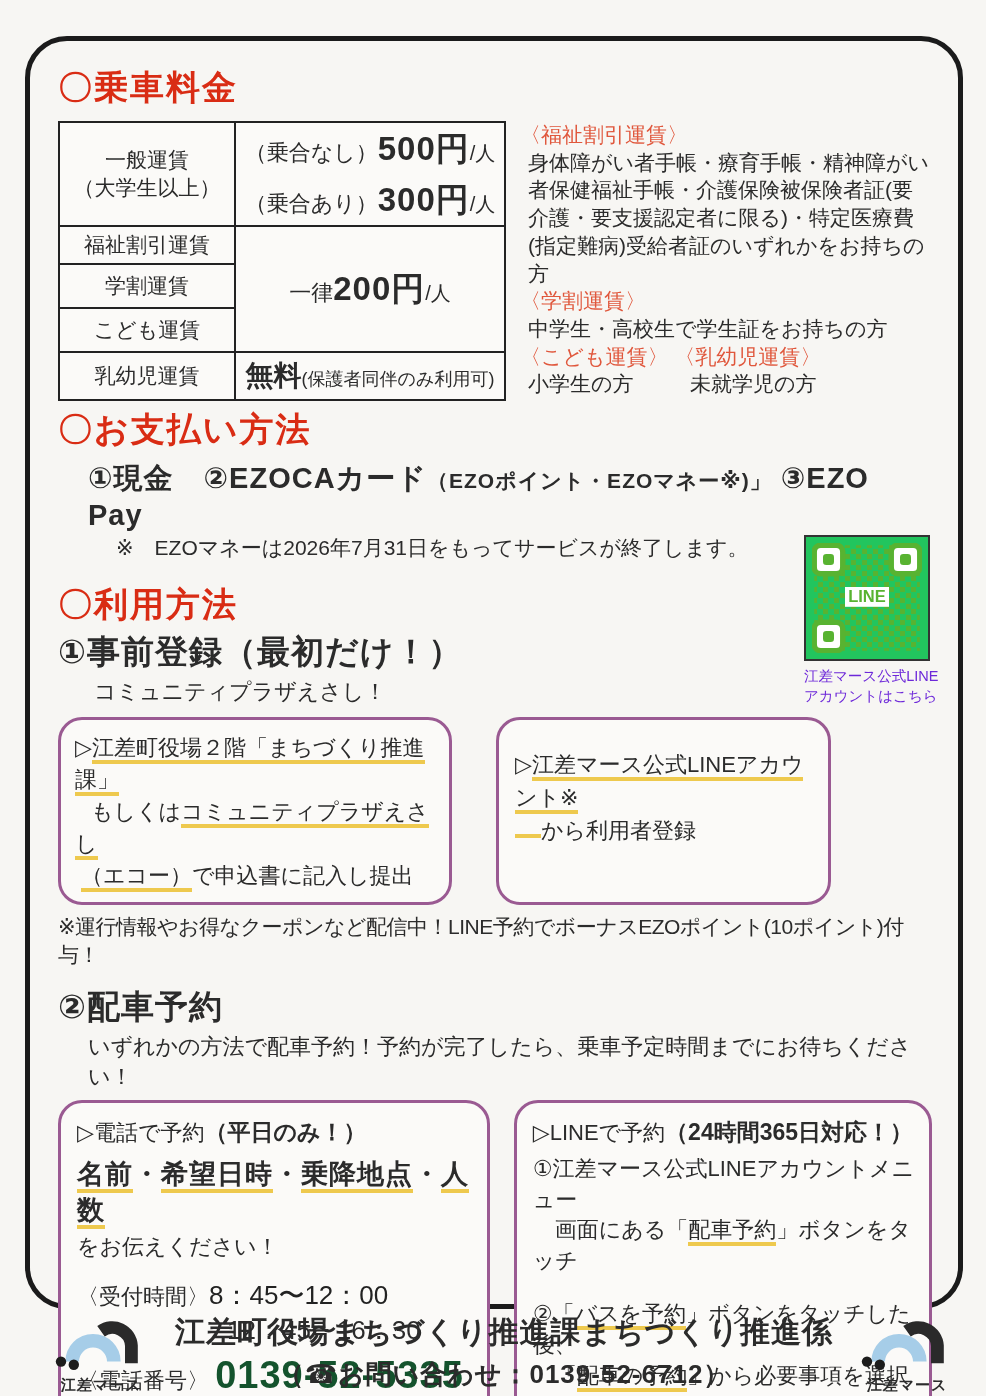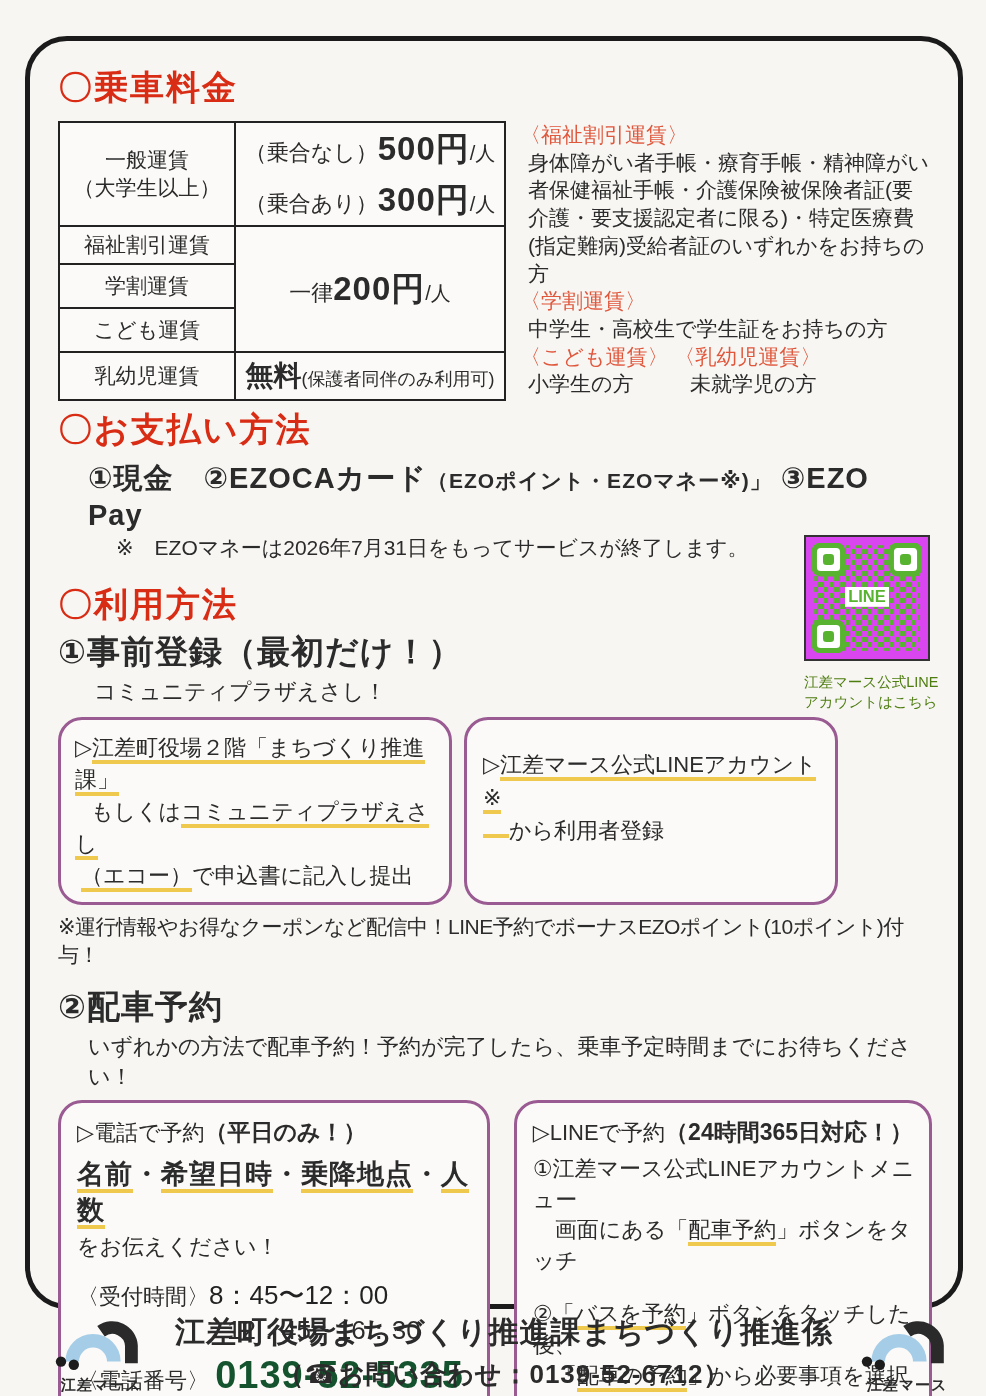--- a/index.html
+++ b/index.html
@@ -32,42 +32,42 @@
   
   .pay-line { margin-top:6px; padding-left:30px; font-size:29px; font-weight:bold; letter-spacing:1px; }
   .pay-paren { font-size:21px; }
   .pay-note { padding-left:58px; font-size:21px; margin-top:2px; }
   
   .step-title { font-size:33px; font-weight:bold; letter-spacing:1px; margin-top:2px; }
   .step-sub { font-size:22px; padding-left:36px; margin-top:2px; }
   .pbox { border:3.5px solid #9a5a92; border-radius:24px; background:#fbfaf8; }
   .reg-row { display:flex; gap:12px; margin-top:10px; }
   .box-office { width:394px; padding:12px 10px 10px 14px; font-size:22px; line-height:1.45; }
-  .box-line { width:374px; padding:28px 10px 6px 16px; font-size:22px; line-height:1.5; }
+  .box-line { width:335px; padding:28px 10px 6px 16px; font-size:22px; line-height:1.5;margin-left:32px; }
   .uy { border-bottom:4px solid #eec94e; }
   .bonus { margin-top:8px; font-size:21px; letter-spacing:-0.5px; }
   
   .res-row { display:flex; gap:24px; margin-top:8px; }
   .box-phone { width:448px; padding:14px 12px 10px 16px; }
   .box-lineres { width:434px; padding:14px 10px 10px 16px; }
   .res-head { font-size:22px; }
   .res-head b { font-size:23px; }
   .phone-items { font-size:27px; font-weight:bold; margin-top:8px; letter-spacing:1px; }
   .tell { font-size:22px; margin-top:4px; }
   .hours { font-size:22px; margin-top:16px; }
   .hours .tm { font-size:26px; color:#222;margin-top:16px; }
   .hours2 { font-size:26px; padding-left:150px; }
   .phone-line { font-size:22px; margin-top:6px; }
   .phone-num { font-size:38px; font-weight:bold; color:#14532d; letter-spacing:1px; }
   .line-steps { font-size:22px; line-height:1.4; }
   .line-steps .gap { height:22px; }
   
   .qr-block { position:absolute; right:14px; top:494px; width:140px; text-align:left; }
-  .qr-box { width:126px; height:126px; border:2px solid #333; background:#d946ef; padding:6px; }
-  .qr-cap { font-size:14.5px; margin-top:12px; line-height:1.35; color:#4d7c0f; }
+  .qr-box { width:126px; height:126px; border:2px solid #333; background:#22c55e; padding:6px; }
+  .qr-cap { font-size:14.5px; margin-top:6px; line-height:1.35; color:#6d28d9; }
   
   .footer { position:absolute; left:0; top:1300px; width:986px; display:flex; align-items:flex-start; justify-content:space-between; padding:4px 20px 0 42px; }
   .logo { width:118px; text-align:center; }
   .logo-label { font-size:15px; font-weight:bold; margin-top:-4px; letter-spacing:1px; }
   .footer-center { text-align:center; flex:1; padding-top:8px; }
   .footer-org { font-size:30px; font-weight:bold; letter-spacing:1px; }
   .footer-contact { font-size:26px; font-weight:bold; margin-top:4px; letter-spacing:1px; }
 </style>
 </head>
 <body>

